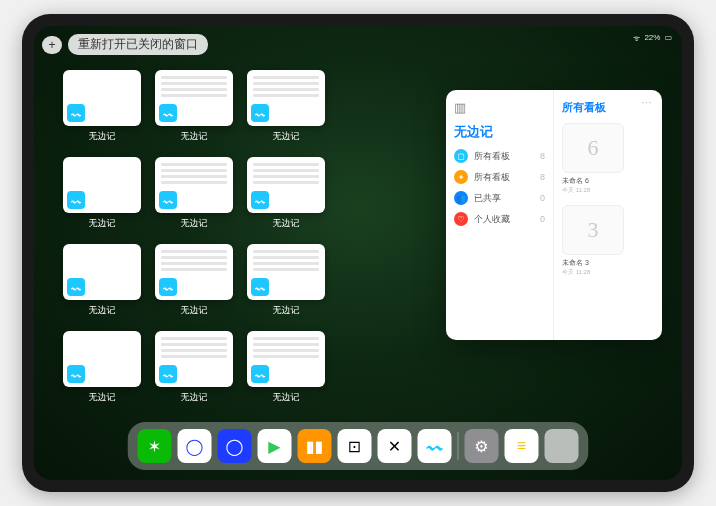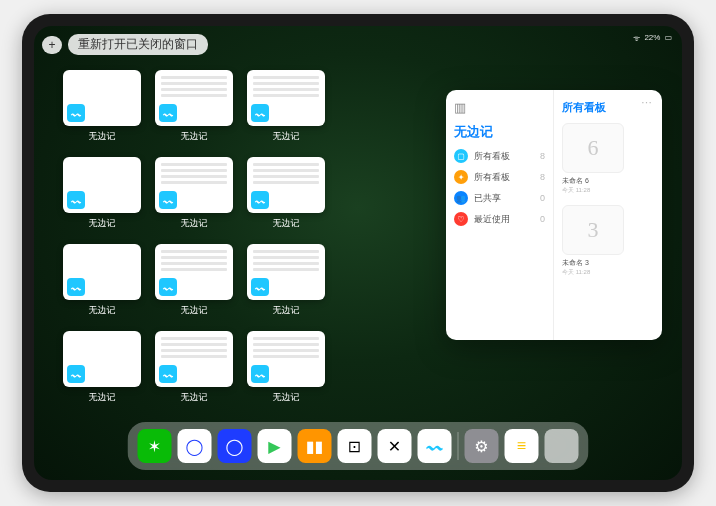--- a/index.html
+++ b/index.html
@@ -196,21 +196,21 @@
               <span>所有看板</span>
               <span class="pcnt">8</span>
             </div>
             <div class="prow">
               <div class="pdot" style="background: rgb(10, 132, 255);">👥</div>
               <span>已共享</span>
               <span class="pcnt">0</span>
             </div>
             <div class="prow">
               <div class="pdot" style="background: rgb(255, 59, 48);">♡</div>
-              <span>最近使用</span>
+              <span>个人收藏</span>
               <span class="pcnt">0</span>
             </div>
           </div>
     </div>
     <div class="popright">
       <h3>所有看板</h3>
       <div id="boards">
             <div class="board">
               <div class="bthumb">
                 <span>6</span>

